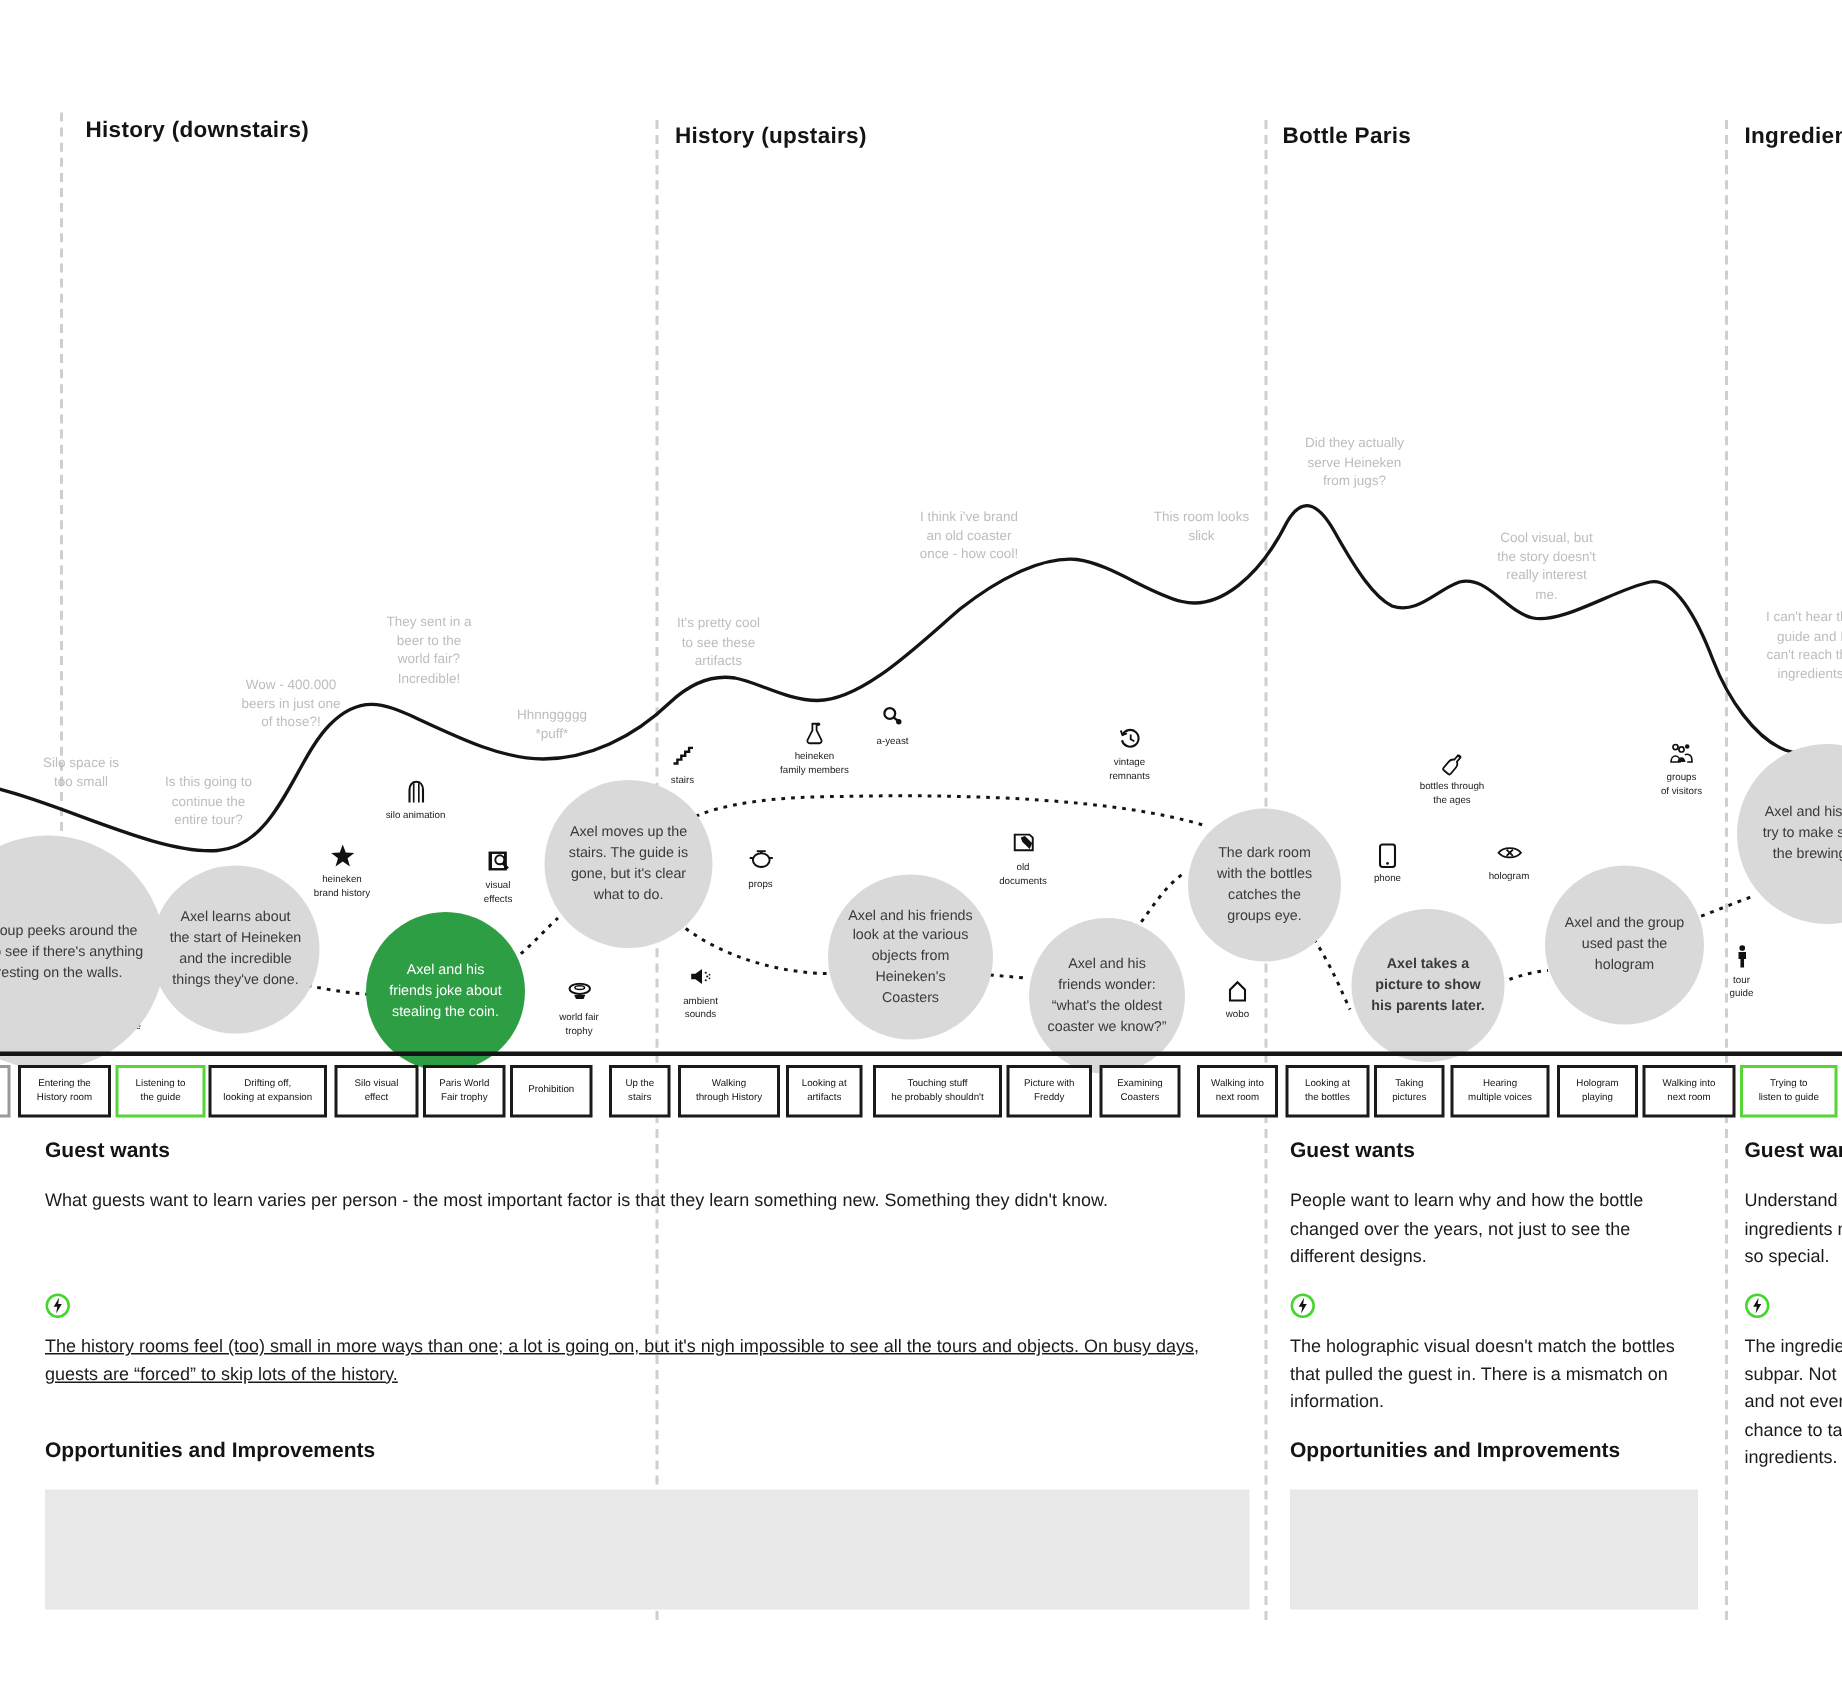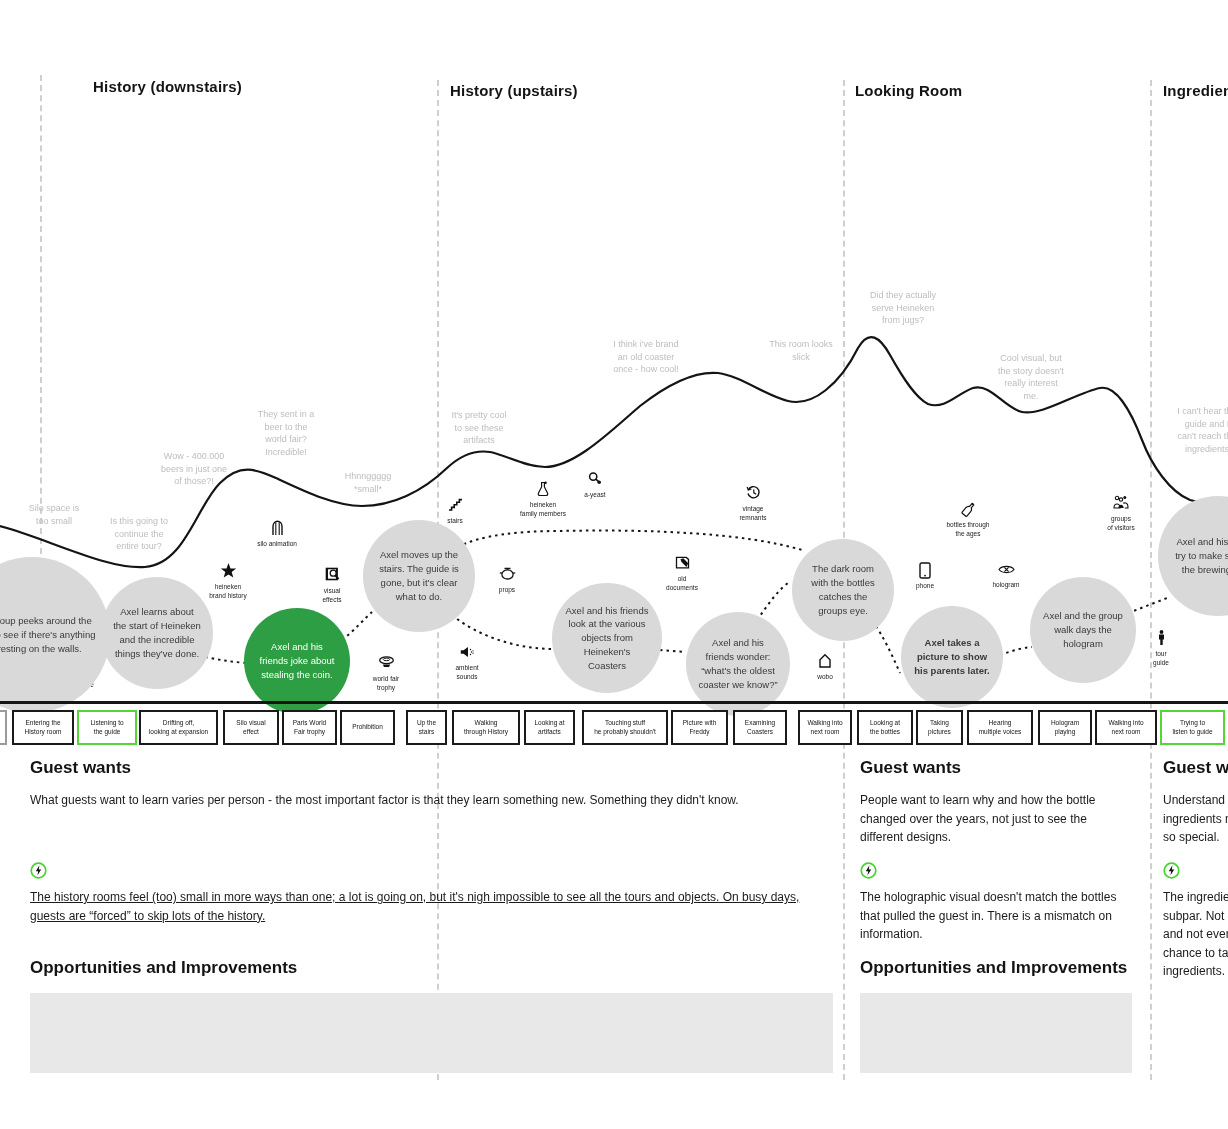--- a/index.html
+++ b/index.html
@@ -16,38 +16,38 @@
   .moment{position:absolute;border-radius:50%;background:#D9D9D9;color:#3a3a3a;display:flex;align-items:center;
           justify-content:center;text-align:center;font-size:9.5px;line-height:1.45;z-index:4;
           padding:0 12px;box-sizing:border-box;}
   .moment.green{background:#2E9E45;color:#fff;}
   .tl-line{position:absolute;left:0;top:701px;width:1228px;height:3px;background:#151515;z-index:6;}
   .tl-box{position:absolute;top:710px;height:35px;background:#fff;border:2px solid #1a1a1a;box-sizing:border-box;
           display:flex;align-items:center;justify-content:center;text-align:center;font-size:6.5px;line-height:1.35;
           z-index:7;white-space:pre-line;}
   .tl-box.green{border-color:#55D636;}
   .tl-box.ghost{border-color:#9a9a9a;}
-  .gw-head{position:absolute;font-size:17px;font-weight:bold;z-index:5;white-space:nowrap;}
+  .gw-head{position:absolute;font-size:14px;font-weight:bold;z-index:5;white-space:nowrap;}
   .gw-text{position:absolute;font-size:12px;line-height:1.55;color:#1b1b1b;z-index:5;}
   .bolt{position:absolute;z-index:5;}
   .opp-box{position:absolute;background:#E8E8E8;height:80px;z-index:2;}
 </style>
 </head>
 <body>
 
 <div class="canvas">
 
   <div class="divider" style="left:40px;top:75px;height:620px;"></div>
   <div class="divider" style="left:437px;top:80px;height:1000px;"></div>
   <div class="divider" style="left:843px;top:80px;height:1000px;"></div>
   <div class="divider" style="left:1150px;top:80px;height:1000px;"></div>
 
-  <div class="sec-head" style="left:57px;top:78px;margin-left:36px;">History (downstairs)</div>
+  <div class="sec-head" style="left:57px;top:78px;">History (downstairs)</div>
   <div class="sec-head" style="left:450px;top:82px;">History (upstairs)</div>
-  <div class="sec-head" style="left:855px;top:82px;">Looking Room</div>
+  <div class="sec-head" style="left:855px;top:82px;">Bottle Paris</div>
   <div class="sec-head" style="left:1163px;top:82px;">Ingredients</div>
 
   <svg class="layer" width="1228" height="1129" viewBox="0 0 1228 1129">
     <path d="M -5,525
       C 40,535 105,570 145,567
       C 185,564 196,507 220,483
       C 240,463 256,469 276,478
       C 306,492 335,506 362,506
       C 392,506 422,492 447,468
       C 462,454 477,450 490,452
@@ -84,21 +84,21 @@
 continue the
 entire tour?</div>
   <div class="thought" style="left:194px;top:450px;">Wow - 400.000
 beers in just one
 of those?!</div>
   <div class="thought" style="left:286px;top:408px;">They sent in a
 beer to the
 world fair?
 Incredible!</div>
   <div class="thought" style="left:368px;top:470px;">Hhnnggggg
-*small*</div>
+*puff*</div>
   <div class="thought" style="left:479px;top:409px;">It's pretty cool
 to see these
 artifacts</div>
   <div class="thought" style="left:646px;top:338px;">I think i've brand
 an old coaster
 once - how cool!</div>
   <div class="thought" style="left:801px;top:338px;">This room looks
 slick</div>
   <div class="thought" style="left:903px;top:289px;">Did they actually
 serve Heineken
@@ -265,21 +265,21 @@
   </div>
 
   <div class="moment" style="left:-46px;top:557px;width:156px;height:156px;">The group peeks around the room to see if there's anything interesting on the walls.</div>
   <div class="moment" style="left:101px;top:577px;width:112px;height:112px;">Axel learns about the start of Heineken and the incredible things they've done.</div>
   <div class="moment green" style="left:244px;top:608px;width:106px;height:106px;">Axel and his friends joke about stealing the coin.</div>
   <div class="moment" style="left:363px;top:520px;width:112px;height:112px;">Axel moves up the stairs. The guide is gone, but it's clear what to do.</div>
   <div class="moment" style="left:552px;top:583px;width:110px;height:110px;">Axel and his friends look at the various objects from Heineken's Coasters</div>
   <div class="moment" style="left:686px;top:612px;width:104px;height:104px;">Axel and his friends wonder: “what's the oldest coaster we know?”</div>
   <div class="moment" style="left:792px;top:539px;width:102px;height:102px;">The dark room with the bottles catches the groups eye.</div>
   <div class="moment" style="left:901px;top:606px;width:102px;height:102px;font-weight:bold;">Axel takes a picture to show his parents later.</div>
-  <div class="moment" style="left:1030px;top:577px;width:106px;height:106px;">Axel and the group walk days the hologram</div>
+  <div class="moment" style="left:1030px;top:577px;width:106px;height:106px;">Axel and the group used past the hologram</div>
   <div class="moment" style="left:1158px;top:496px;width:120px;height:120px;">Axel and his friends try to make sense of the brewing story</div>
 
   <div class="tl-line"></div>
   <div class="tl-box ghost" style="left:-52px;width:59px;"></div>
   <div class="tl-box" style="left:12px;width:62px;">Entering the
 History room</div>
   <div class="tl-box green" style="left:77px;width:60px;">Listening to
 the guide</div>
   <div class="tl-box" style="left:139px;width:79px;">Drifting off,
 looking at expansion</div>

